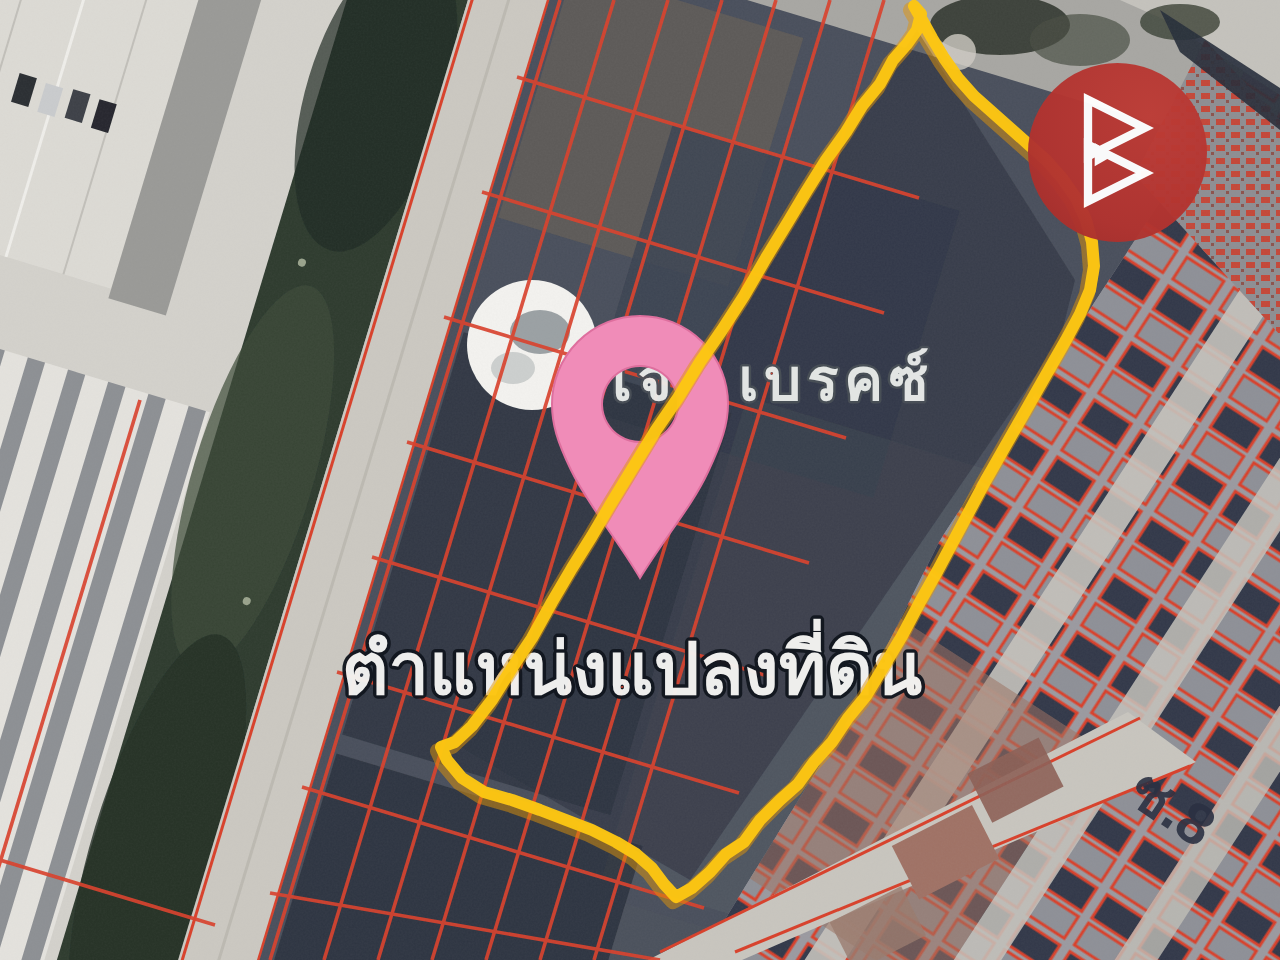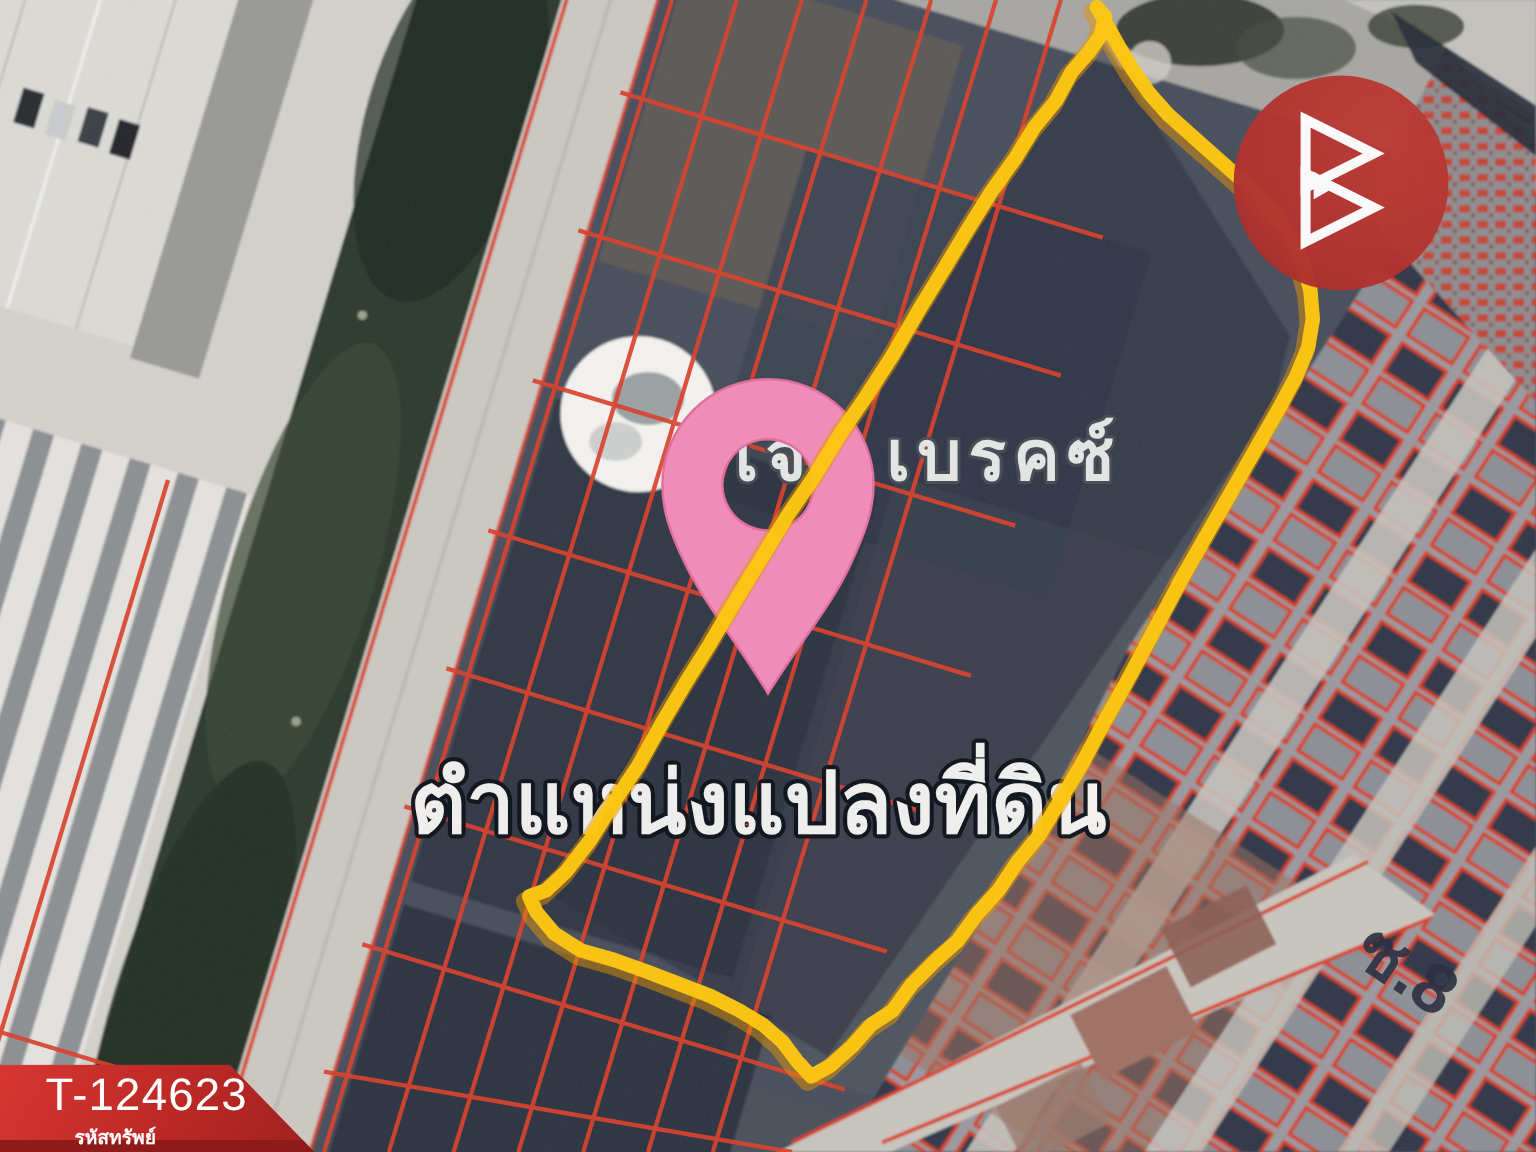--- a/index.html
+++ b/index.html
@@ -201,21 +201,14 @@
 <div class="logo">
   <svg viewBox="0 0 180 180">
     <g fill="none" stroke="#ffffff" stroke-width="10" stroke-linejoin="miter">
       <path d="M54,26 L54,94 L122,60 Z"></path>
       <path d="M54,80 L54,148 L122,114 Z"></path>
     </g>
     <path d="M62,78 L62,106 L86,92 Z" fill="#ffffff"></path>
   </svg>
 </div>
 
-<div class="badge">
-  <div class="shape">
-    <div class="strip"></div>
-  </div>
-  <div class="code">T-124623</div>
-  <div class="caption">รหัสทรัพย์</div>
+
 </div>
 
-</div>
-
 </body></html>

